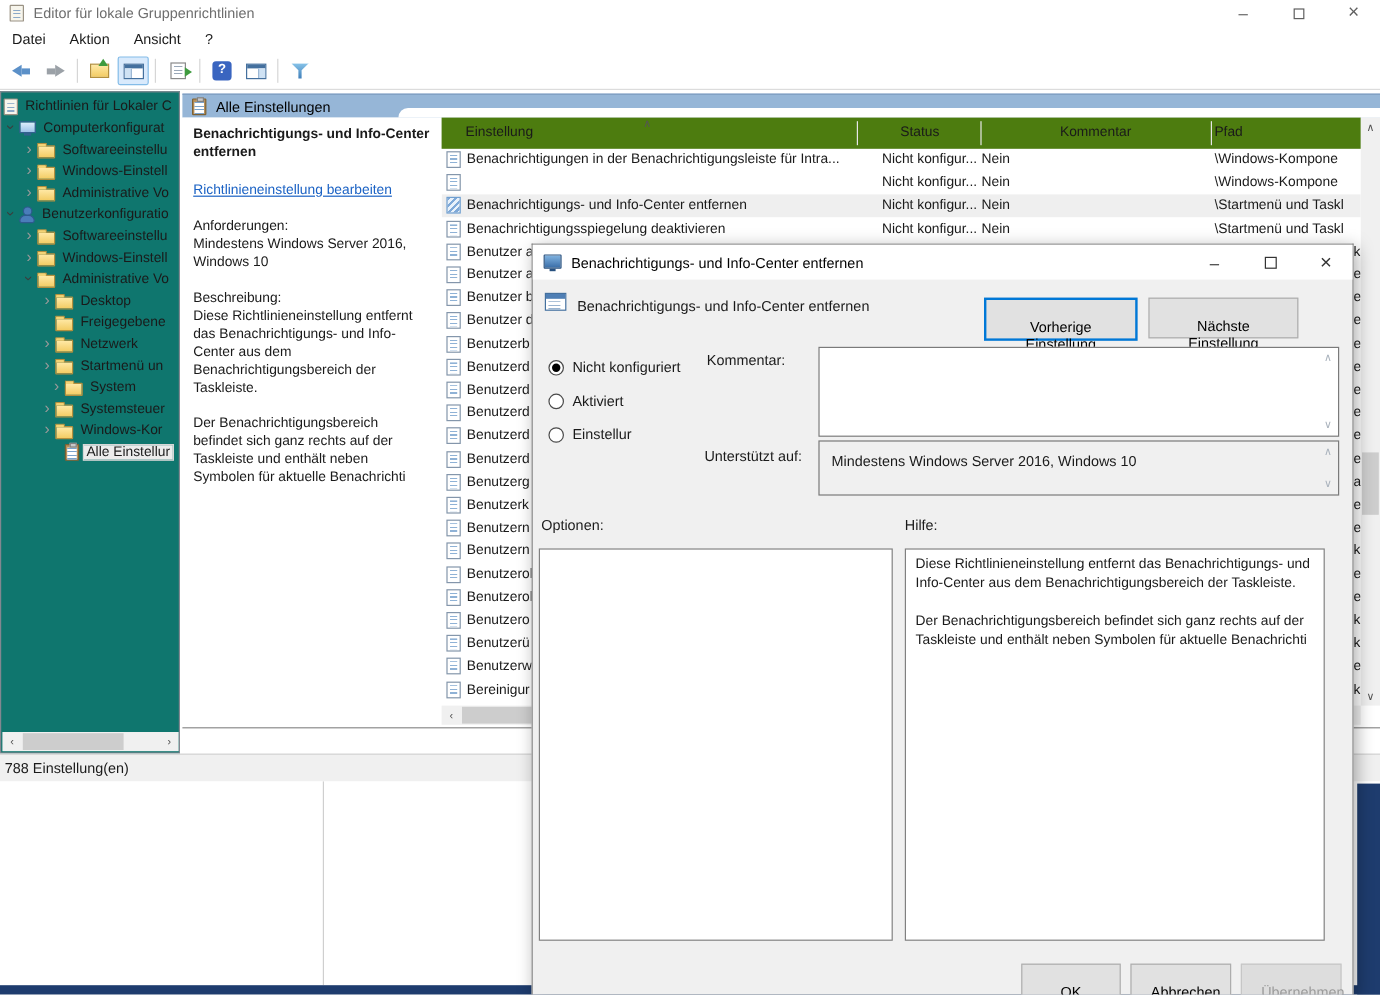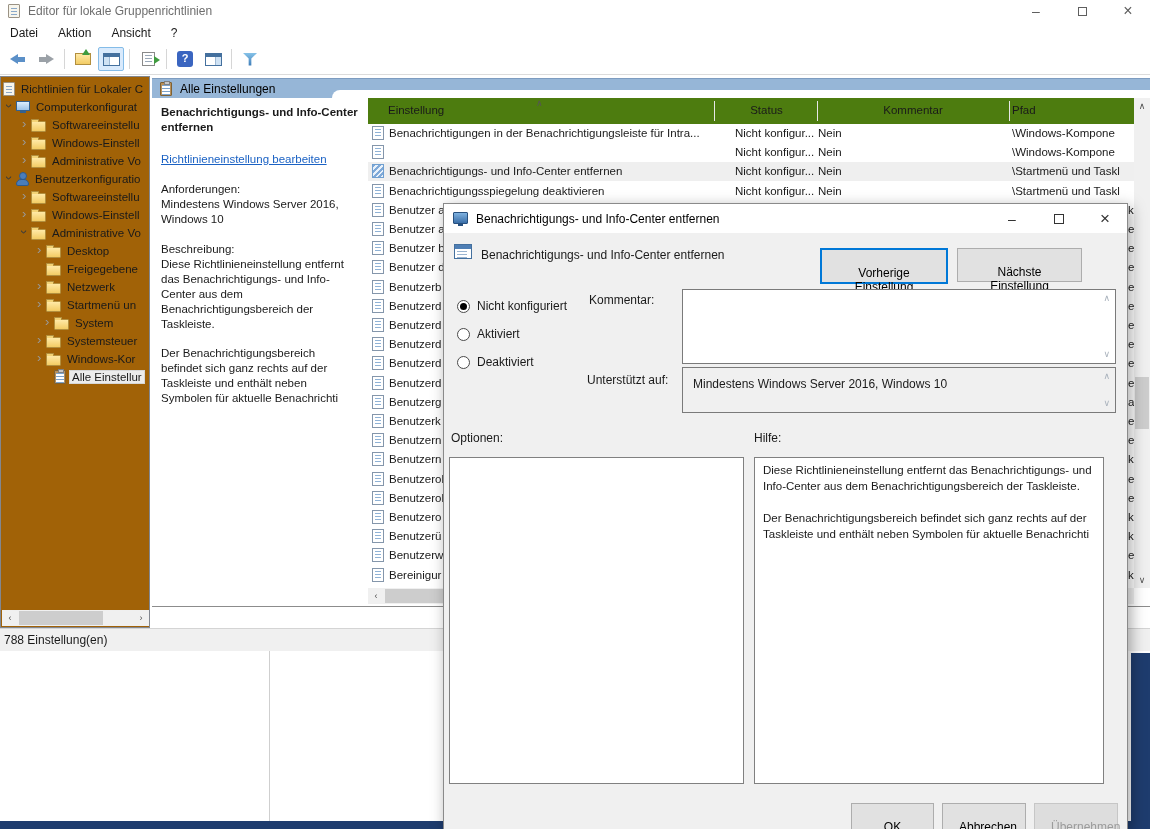--- a/index.html
+++ b/index.html
@@ -72,21 +72,21 @@
   .ic-filter{width:15px;height:13px;background:linear-gradient(#86c2e8,#3d7cb8);
     clip-path:polygon(0 0,100% 0,59% 46%,59% 100%,41% 100%,41% 46%)}
   .ic-monitor{width:15px;height:12px;border:1px solid #27507f;background:linear-gradient(#7fb2e0,#3a6ea8);border-radius:1px}
   .ic-monitor::after{content:'';position:absolute;left:4px;bottom:-3px;width:5px;height:2px;background:#27507f}
   .ic-winpane{width:18px;height:15px;border:1px solid #44709e;background:#fff}
   .ic-winpane::before{content:'';position:absolute;left:0;right:0;top:0;height:4px;background:#4f7fb5}
   .ic-winpane::after{content:'';position:absolute;left:2px;top:6px;width:10px;height:7px;
     background:repeating-linear-gradient(to bottom,#9ab4d0 0 1px,transparent 1px 3px)}
 
   
-  .treepanel{position:absolute;left:0;top:76px;width:150px;height:552px;background:#a16207;border:1px solid #828790;overflow:hidden}
+  .treepanel{position:absolute;left:0;top:76px;width:150px;height:552px;background:#0f766e;border:1px solid #828790;overflow:hidden}
   .tree-row{position:absolute;left:0;height:18px;display:flex;align-items:center;white-space:nowrap;font-size:11.5px;width:200px}
   .chev{width:13px;height:14px;flex:none;position:relative}
   .chev.closed::after{content:'›';position:absolute;left:4px;top:-1px;color:#9a9a9a;font-size:13px;line-height:14px}
   .chev.open::after{content:'›';position:absolute;left:2px;top:-2px;color:#3c3c3c;font-size:13px;line-height:14px;transform:rotate(90deg);transform-origin:60% 60%;display:inline-block}
   .tree-row .ic{margin-right:4px}
   .tlabel{padding:0 2px}
   .tlabel.sel{background:#ececec;outline:1px solid #d7d7d7}
   .tree-hscroll{position:absolute;left:1px;bottom:1px;width:147px;height:16px;background:#f0f0f0}
   .sb-a{position:absolute;width:16px;height:16px;display:flex;align-items:center;justify-content:center;color:#505050;font-size:9px;line-height:1}
   .sb-a.left{left:0}.sb-a.right{right:0}
@@ -536,21 +536,21 @@
         <div class="radio-row" style="top:0px">
           <span class="rad on"></span>
           <span class="rlabel">Nicht konfiguriert</span>
         </div>
         <div class="radio-row" style="top:28px">
           <span class="rad"></span>
           <span class="rlabel">Aktiviert</span>
         </div>
         <div class="radio-row" style="top:56px">
           <span class="rad"></span>
-          <span class="rlabel">Deaktiviert</span>
+          <span class="rlabel">Einstellur</span>
         </div>
       </div>
 
     <span class="lbl comment-lbl">Kommentar:</span>
     <div class="tbox comment-box">
       <span></span>
       <span class="ch up"></span>
       <span class="ch dn"></span>
     </div>
 

